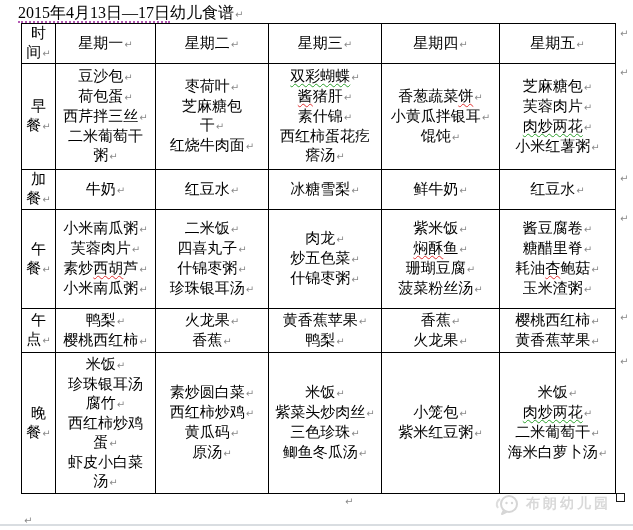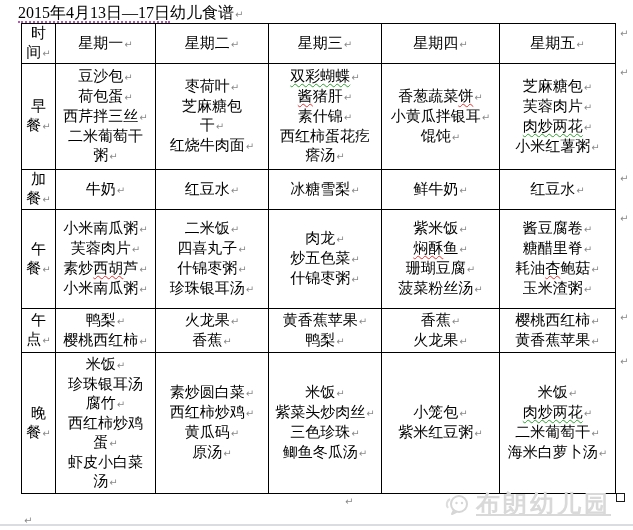--- a/index.html
+++ b/index.html
@@ -26,22 +26,22 @@
   .u-red{text-decoration:underline wavy var(--spell-red,#e03030);text-decoration-thickness:1px;text-underline-offset:2px;}
   .u-green{text-decoration:underline wavy var(--spell-green,#2ca02c);text-decoration-thickness:1px;text-underline-offset:2px;}
   .stray-mark{
     position:absolute;color:var(--mark-gray,#8a8a8a);font-size:10px;
     font-family:"DejaVu Sans",sans-serif;line-height:10px;
   }
   .footer-brand{
     position:absolute;top:492px;right:8px;display:flex;align-items:flex-start;gap:5px;
   }
   .brand-name{
-    font-size:24px;line-height:24px;color:var(--watermark,#d9d9d9);
-    letter-spacing:3px;font-weight:bold;white-space:nowrap;text-decoration:underline;
+    font-size:14px;line-height:24px;color:var(--watermark,#d9d9d9);
+    letter-spacing:3px;font-weight:bold;white-space:nowrap;
   }
   .tofu-box{width:7px;height:7px;border:1px solid #1a1a1a;margin-top:1px;}
   .bottom-divider{
     position:absolute;left:0;top:524px;width:633px;height:2px;
     background:var(--divider,#d9dde1);
   }
 </style>
 </head>
 <body>
 

